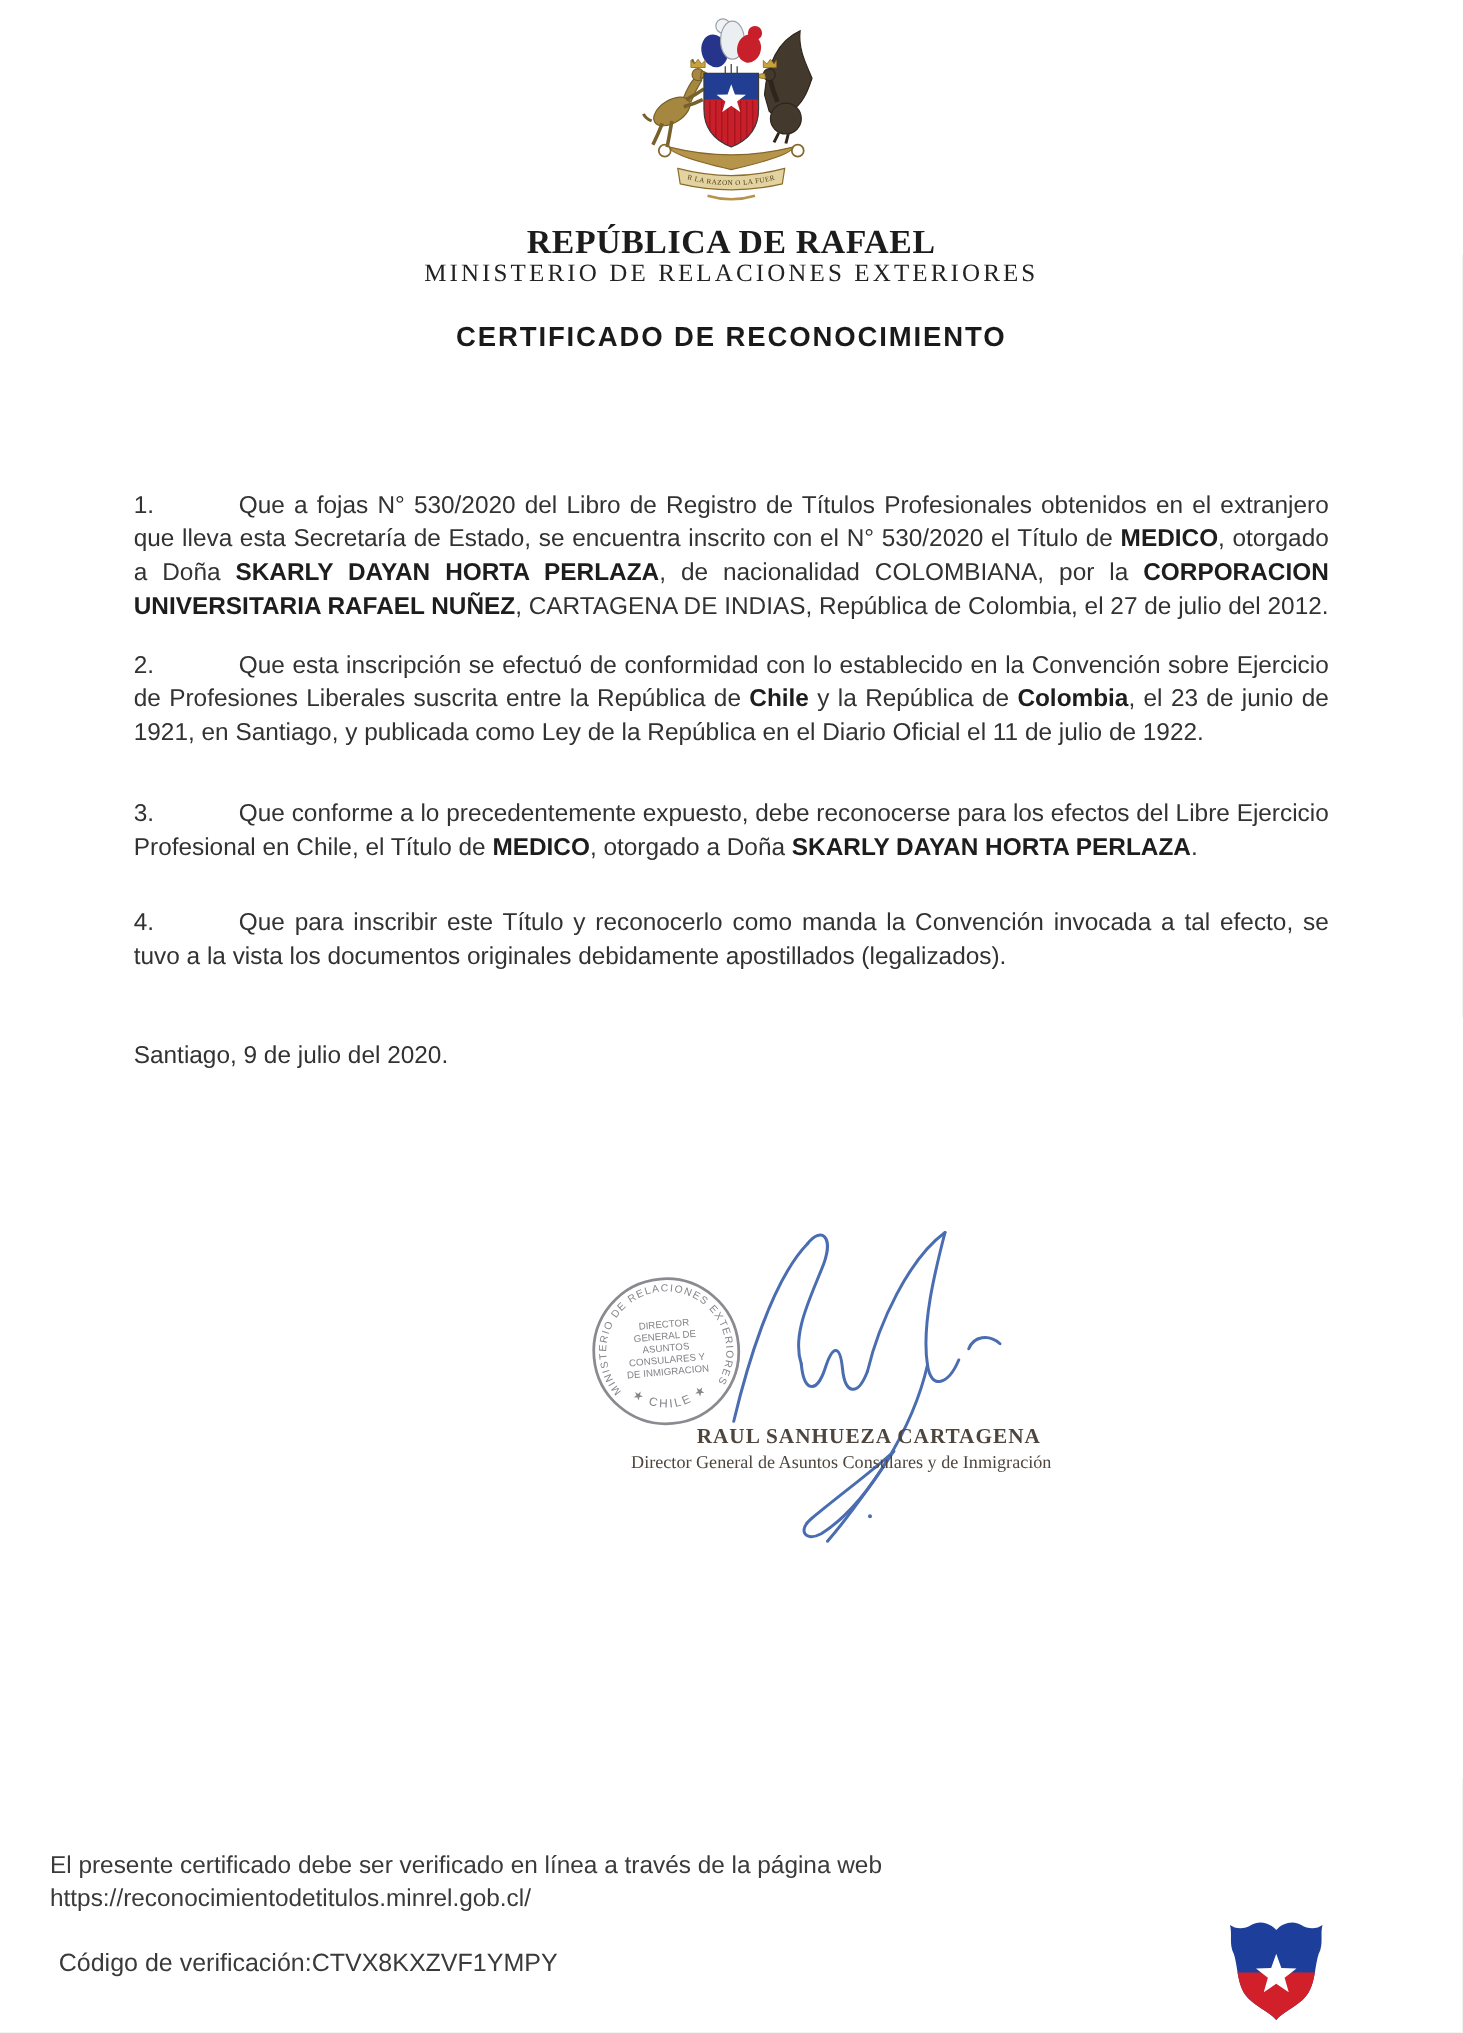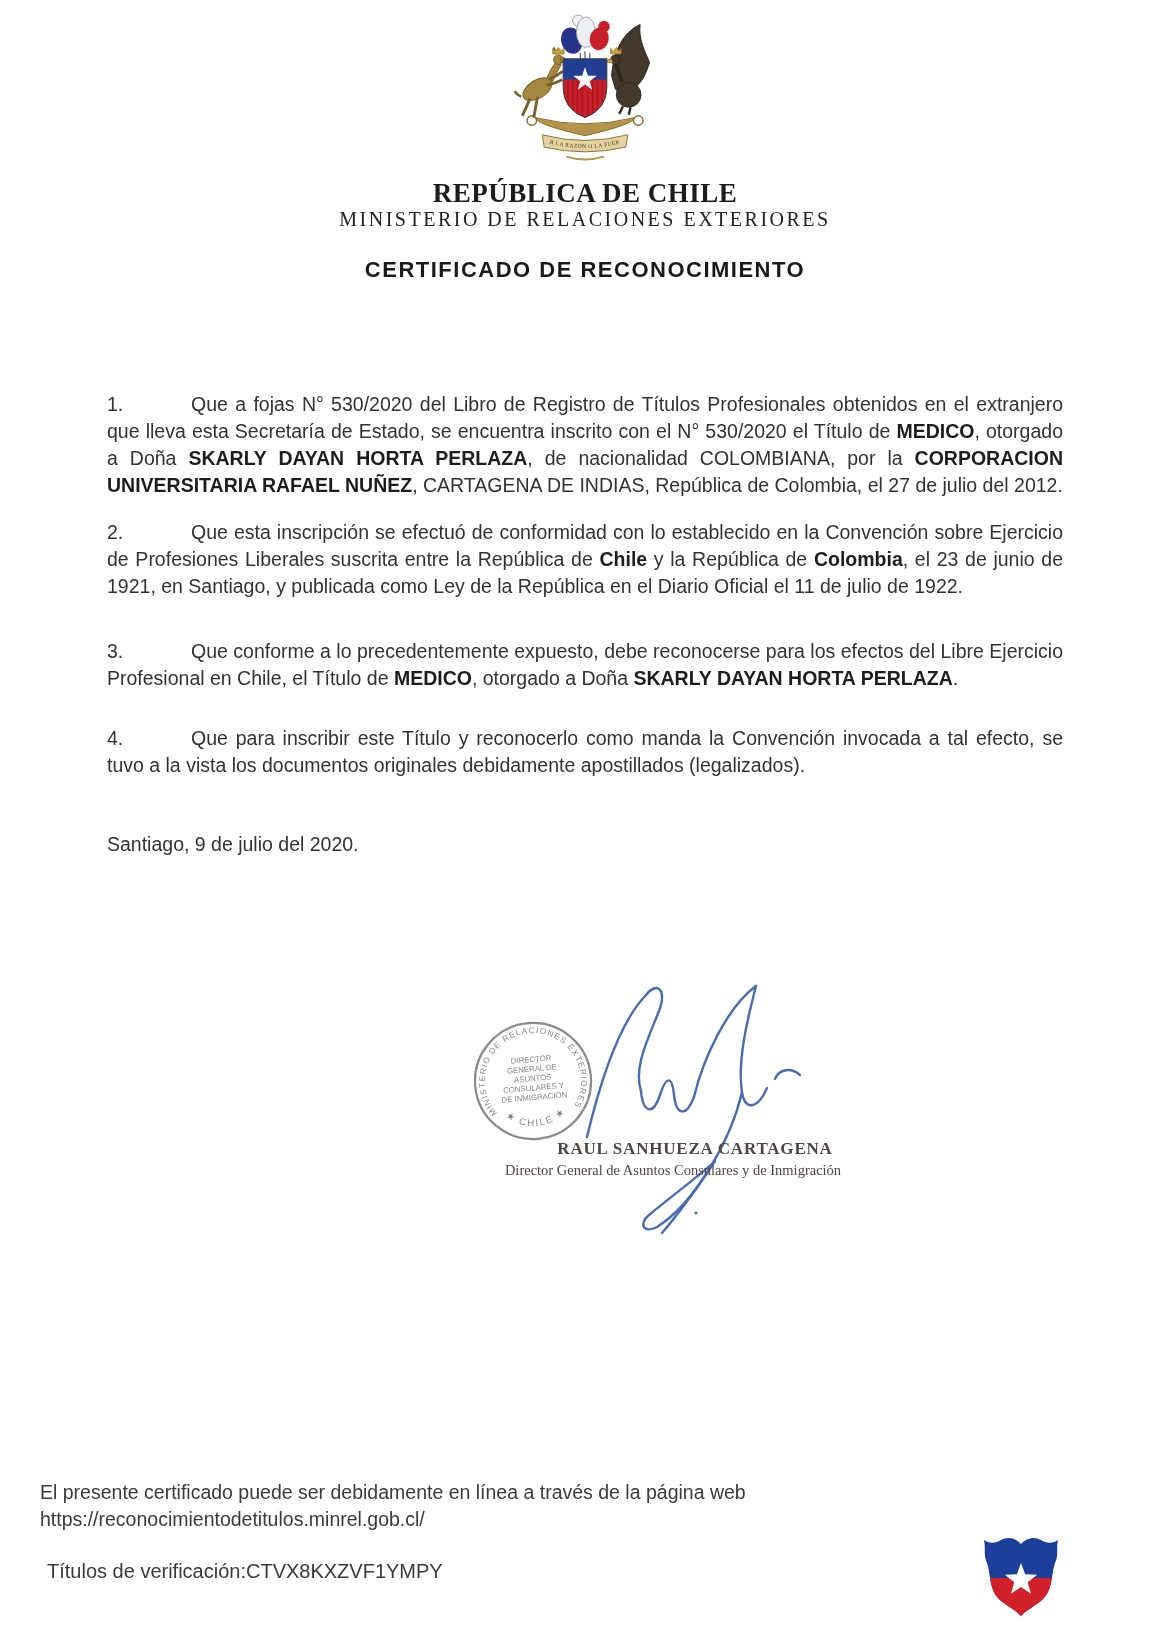--- a/index.html
+++ b/index.html
@@ -97,21 +97,21 @@
       <circle cx="156" cy="115" r="5" fill="none" stroke="#85682c" stroke-width="1.5"></circle>
       <path d="M 55 130 Q 100 142 145 130 L 143 143 Q 100 153 57 143 Z" fill="#e3d3a0" stroke="#8a6d2c" stroke-width="1"></path>
       <path id="mottoArc" d="M 62 139 Q 100 149 138 139" fill="none"></path>
       <text font-size="6" fill="#4e3d17" letter-spacing=".4" font-family="Liberation Serif,serif">
         <textPath href="#mottoArc" startOffset="50%" text-anchor="middle">POR LA RAZON O LA FUERZA</textPath>
       </text>
       <path d="M 80 153 Q 100 159 120 153" fill="none" stroke="#b6954a" stroke-width="2"></path>
     </g>
   </svg>
 
-  <div class="abs center serif republic">REPÚBLICA DE CHILE</div>
+  <div class="abs center serif republic">REPÚBLICA DE RAFAEL</div>
   <div class="abs center serif ministry">MINISTERIO DE RELACIONES EXTERIORES</div>
 
   <h1 class="abs center title">CERTIFICADO DE RECONOCIMIENTO</h1>
 
   <div class="abs bodytext">
 
     <p class="para p1"><span class="pnum">1.</span><span>Que a fojas N° 530/2020 del Libro de Registro de Títulos Profesionales obtenidos en el extranjero que lleva esta Secretaría de Estado, se encuentra inscrito con el N° 530/2020 el Título de </span><b>MEDICO</b><span>, otorgado a Doña </span><b>SKARLY DAYAN HORTA PERLAZA</b><span>, de nacionalidad COLOMBIANA, por la </span><b>CORPORACION UNIVERSITARIA RAFAEL NUÑEZ</b><span>, CARTAGENA DE INDIAS, República de Colombia, el 27 de julio del 2012.</span></p>
 
     <p class="para p2"><span class="pnum">2.</span><span>Que esta inscripción se efectuó de conformidad con lo establecido en la Convención sobre Ejercicio de Profesiones Liberales suscrita entre la República de </span><b>Chile</b><span> y la República de </span><b>Colombia</b><span>, el 23 de junio de 1921, en Santiago, y publicada como Ley de la República en el Diario Oficial el 11 de julio de 1922.</span></p>
 
@@ -154,24 +154,24 @@
       <path d="M 170 186 C 158 204, 136 236, 117 258"></path>
       <path d="M 255 100 C 246 92, 234 94, 230 104"></path>
       <circle cx="151" cy="238" r="1.6" fill="#4a6db2" stroke="none"></circle>
     </g>
   </svg>
 
   <div class="abs serif signame">RAUL SANHUEZA CARTAGENA</div>
   <div class="abs serif sigrole">Director General de Asuntos Consulares y de Inmigración</div>
 
   <div class="abs footweb">
-    <div>El presente certificado puede ser debidamente en línea a través de la página web</div>
+    <div>El presente certificado debe ser verificado en línea a través de la página web</div>
     <div>https://reconocimientodetitulos.minrel.gob.cl/</div>
   </div>
-  <div class="abs footcode">Títulos de verificación:CTVX8KXZVF1YMPY</div>
+  <div class="abs footcode">Código de verificación:CTVX8KXZVF1YMPY</div>
 
   <svg class="abs flagshield" viewBox="0 0 82 84">
     <clipPath id="footShieldClip">
       <path d="M 41 9 C 36 3, 27 1, 21 5 C 15 9, 8 8, 4 5 C 6 13, 3 20, 7 28 C 11 40, 9 55, 20 65 C 28 72, 36 75, 41 81 C 46 75, 54 72, 62 65 C 73 55, 71 40, 75 28 C 79 20, 76 13, 78 5 C 74 8, 67 9, 61 5 C 55 1, 46 3, 41 9 Z"></path>
     </clipPath>
     <path d="M 41 9 C 36 3, 27 1, 21 5 C 15 9, 8 8, 4 5 C 6 13, 3 20, 7 28 C 11 40, 9 55, 20 65 C 28 72, 36 75, 41 81 C 46 75, 54 72, 62 65 C 73 55, 71 40, 75 28 C 79 20, 76 13, 78 5 C 74 8, 67 9, 61 5 C 55 1, 46 3, 41 9 Z" fill="#1e3e9c"></path>
     <g clip-path="url(#footShieldClip)">
       <rect x="0" y="43" width="82" height="41" fill="#d2202a"></rect>
     </g>
     <polygon points="41,28 45.1,39.3 57.2,39.7 47.7,47.2 51,58.8 41,52 31,58.8 34.3,47.2 24.8,39.7 36.9,39.3" fill="#ffffff"></polygon>

